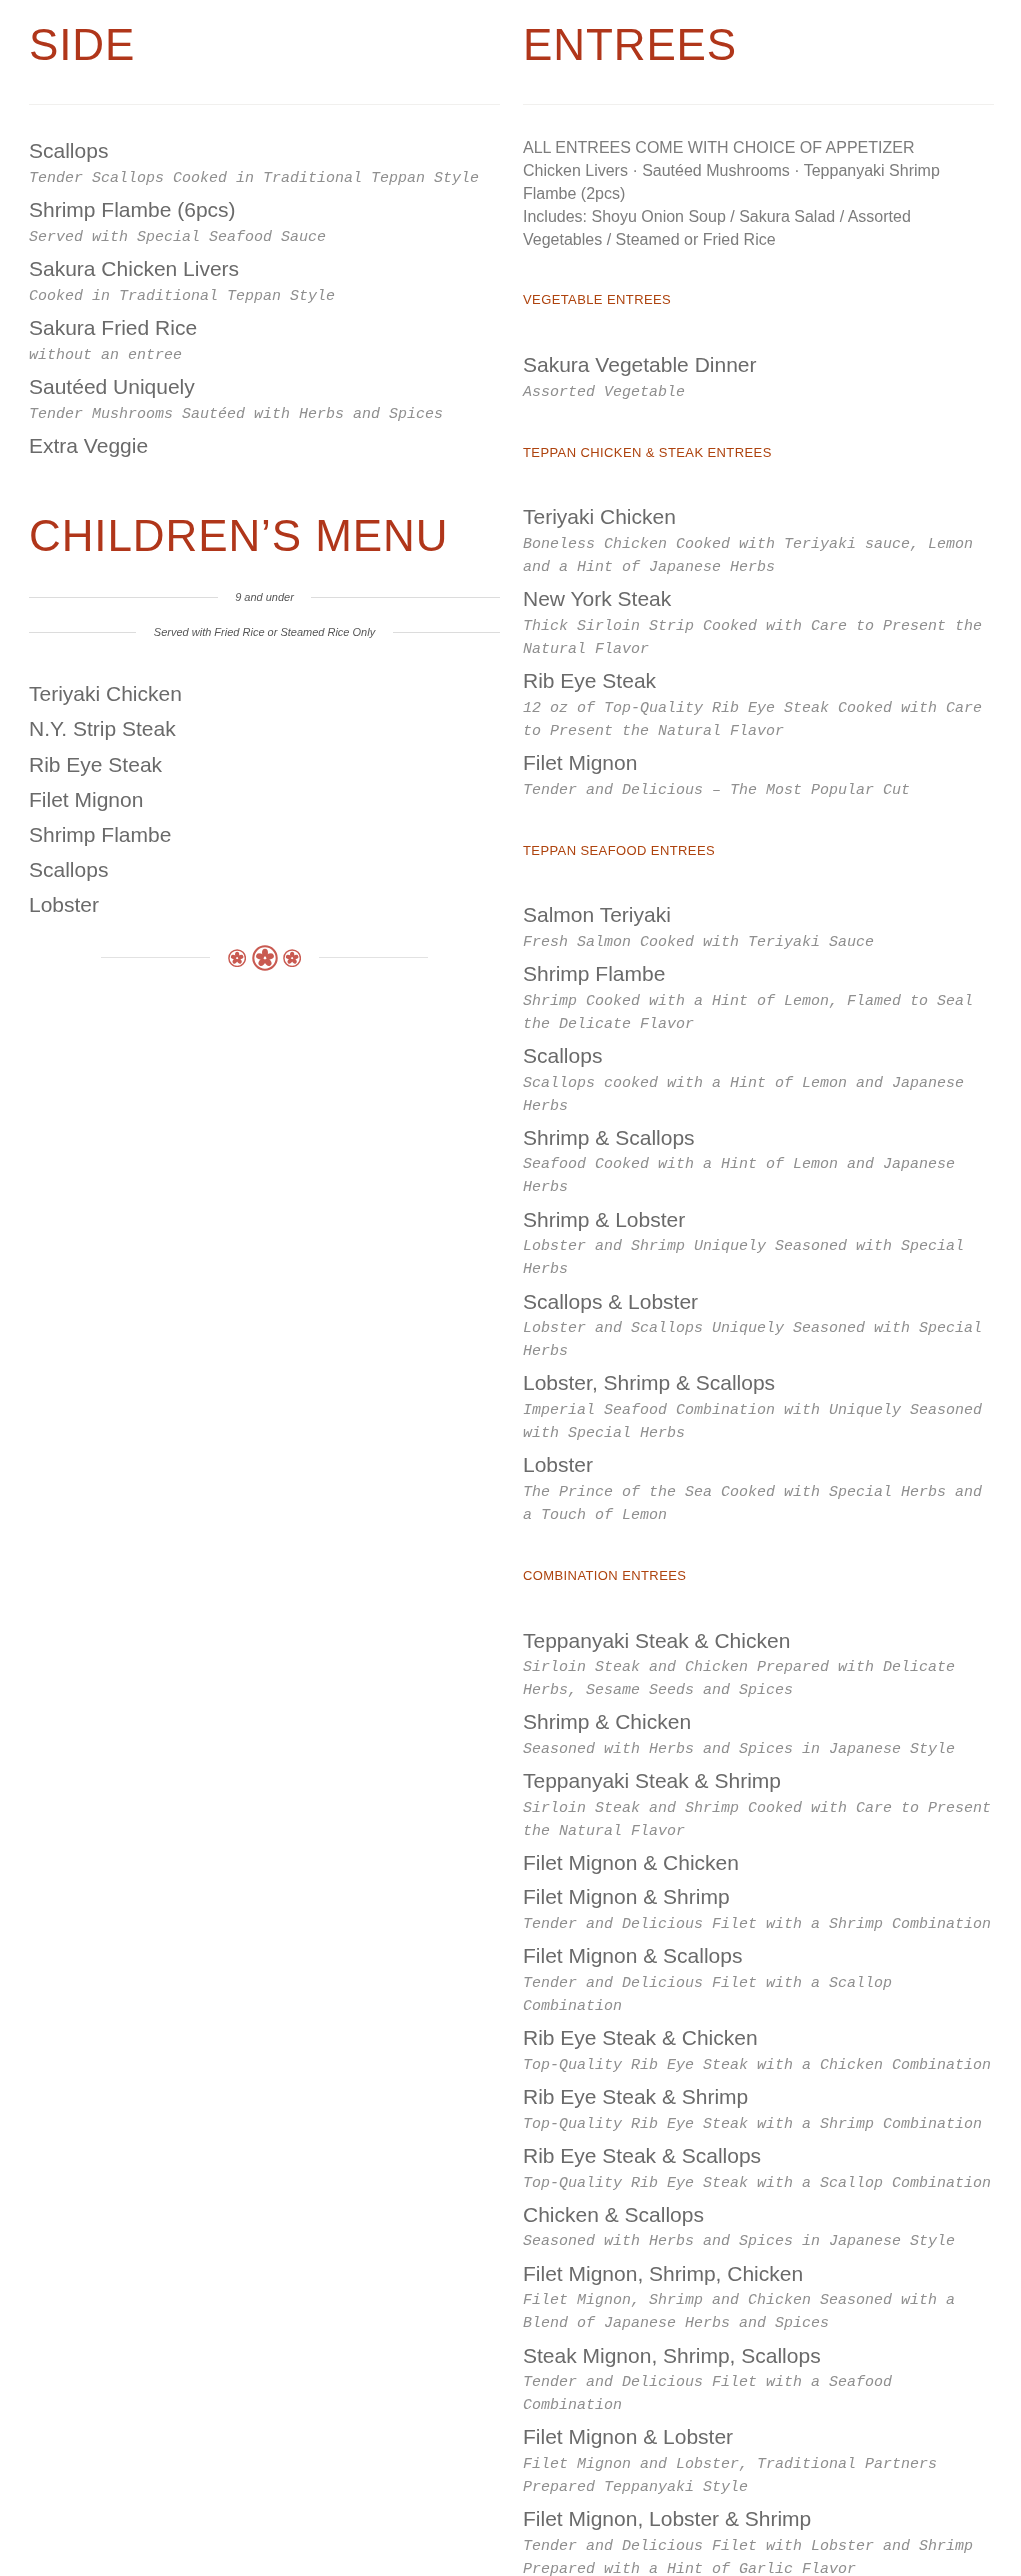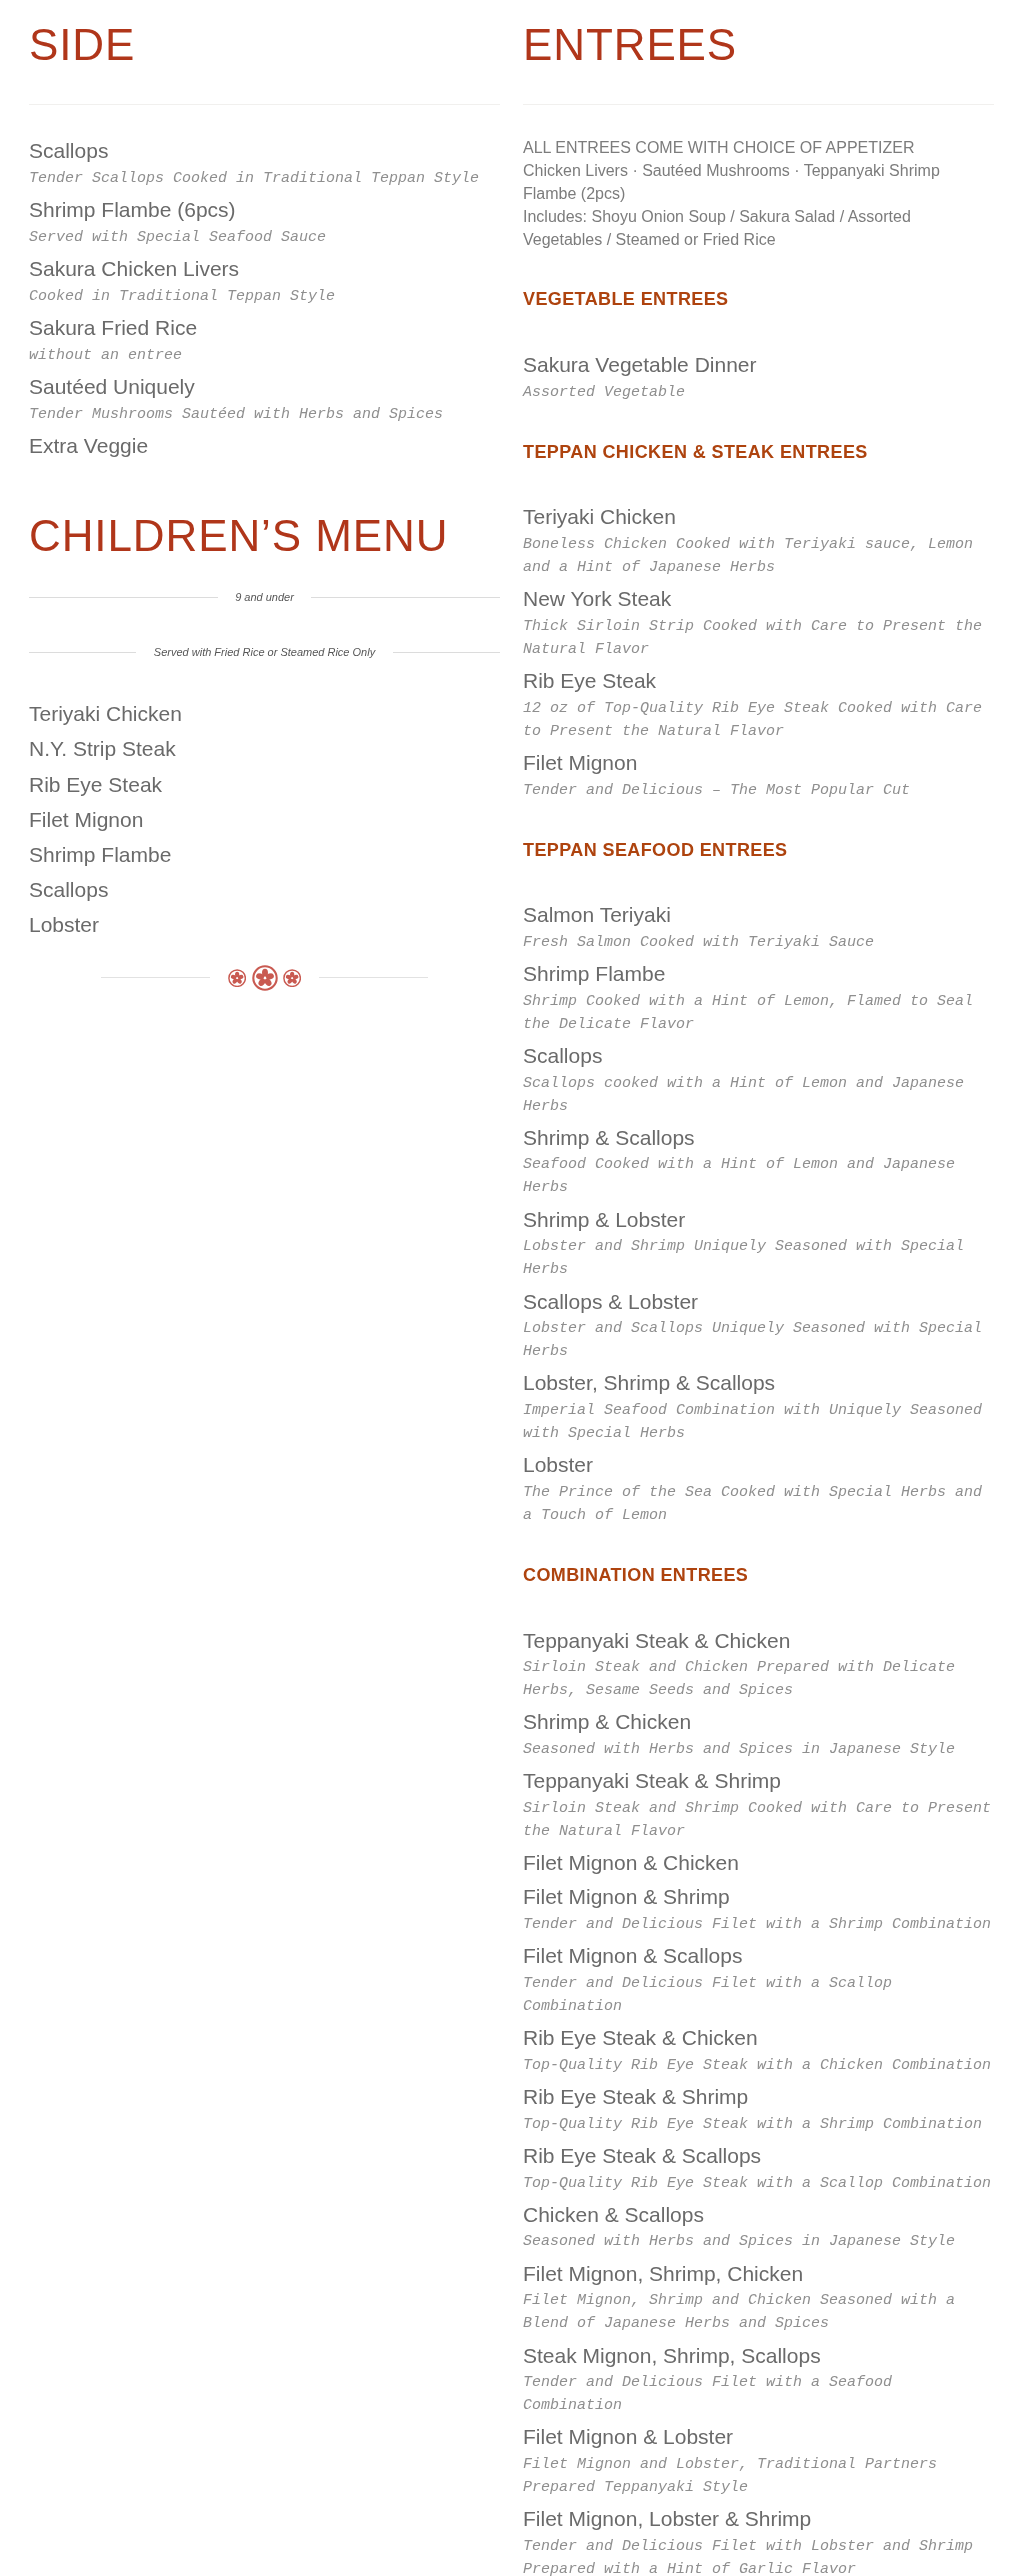--- a/index.html
+++ b/index.html
@@ -41,30 +41,30 @@
     color:var(--item-desc-gray);margin-top:1.7px;font-family:Liberation Mono, monospace;
   }
   
   .children-section{margin-top:52px;}
   .note{
     display:flex;align-items:center;
     margin-top:26px;color:var(--note-gray);font-size:11px;line-height:23.6px;font-style:italic;
   }
   .note::before,.note::after{content:"";flex:1;border-top:0.9px solid var(--line-gray);}
   .note span{padding:0 17.5px;white-space:nowrap;}
-  .note + .note{margin-top:31px;}
+  .note + .note{margin-top:11px;}
   .plain-list{margin-top:35px;}
   .plain-item{font-size:21px;line-height:29px;color:var(--item-name-gray);margin-bottom:6.1px;}
   
   .intro{margin-top:31px;}
   .intro p{margin:0;font-size:16px;line-height:23px;color:var(--intro-gray);}
   
   .msection{margin-top:37px;}
   .msection h2{
-    font-size:18px;font-weight:bold;letter-spacing:0.4px;line-height:23.6px;
+    font-size:13px;font-weight:normal;letter-spacing:0.4px;line-height:23.6px;
     color:var(--subheading-red);margin:0 0 38px 0;
   }
   
   .sakura{
     display:flex;align-items:center;justify-content:center;
     color:var(--sakura-red);
   }
   .sakura::before,.sakura::after{content:"";width:109px;border-top:0.9px solid #e2e2e2;}
   .sakura::before{margin-right:15.7px;}
   .sakura::after{margin-left:15.7px;}

